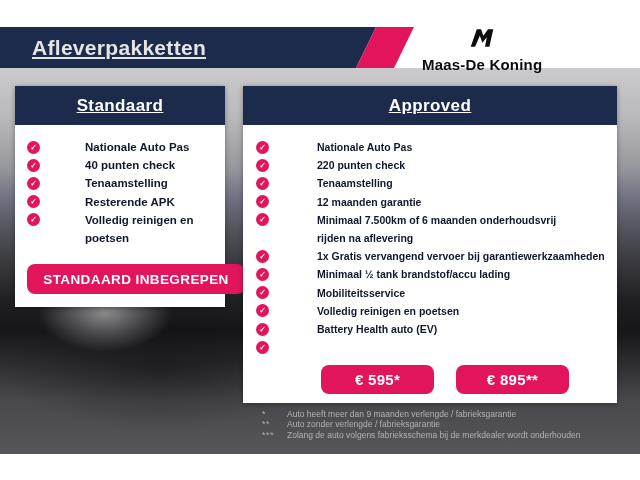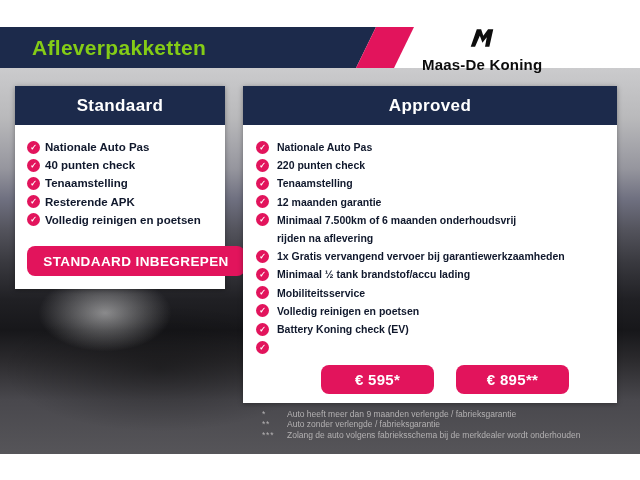--- a/index.html
+++ b/index.html
@@ -21,50 +21,50 @@
   .top-strip { position:absolute; left:0; top:0; width:640px; height:27px; background:#ffffff; z-index:3; }
   .bottom-strip { position:absolute; left:0; bottom:0; width:640px; height:26px; background:#ffffff; z-index:3; }
 
   
   .header-band { position:absolute; left:0; top:27px; width:640px; height:41px; background:#ffffff; z-index:4; }
   .header-navy {
     position:absolute; left:0; top:0; width:376px; height:41px; background:var(--navy);
     clip-path:polygon(0 0, 100% 0, calc(100% - 20px) 100%, 0 100%);
     display:flex; align-items:center;
   }
-  .header-title { color:#84cc16; font-size:21px; font-weight:bold; letter-spacing:0.3px; padding-left:32px; }
+  .header-title { color:#e5e5e5; font-size:21px; font-weight:bold; letter-spacing:0.3px; padding-left:32px;text-decoration:underline; }
   .header-pink {
     position:absolute; left:356px; top:0; width:58px; height:41px; background:var(--pink);
     clip-path:polygon(20px 0, 100% 0, calc(100% - 20px) 100%, 0 100%);
   }
   .brand { position:absolute; left:422px; top:0; height:41px; display:flex; align-items:center; gap:7px;flex-direction:column; }
   .brand svg { display:block; }
   .brand-name { font-size:15px; font-weight:bold; color:#0d0d0d; letter-spacing:0.2px; }
 
   
   .panel { position:absolute; top:86px; z-index:5; box-shadow:0 1px 5px rgba(0,0,0,0.35); }
   .panel-standard { left:15px; width:210px; }
   .panel-approved { left:243px; width:374px; }
   .panel-header {
     height:39px; background:var(--navy); display:flex; align-items:center; justify-content:center;
   }
-  .panel-header span { color:#ffffff; font-size:17px; font-weight:bold; letter-spacing:0.4px; }
+  .panel-header span { color:#ffffff; font-size:17px; font-weight:bold; letter-spacing:0.4px;text-decoration:underline; }
   .panel-body { background:#ffffff; }
   .panel-standard .panel-body { padding:13px 8px 13px 12px; }
   .panel-approved .panel-body { padding:13px 3px 9px 13px; }
 
   ul.check-list { list-style:none; }
   .check-row { display:flex; align-items:flex-start; }
   .check-icon {
     flex:0 0 13px; width:13px; height:13px; border-radius:50%; background:var(--pink);
     color:#ffffff; font-size:8px; font-weight:bold; line-height:13px; text-align:center;
     margin-top:2.6px;
   }
   .check-text {
-    color:#10182c; font-weight:bold; line-height:18.2px; white-space:pre-line;
+    color:#10182c; font-weight:bold; line-height:18.2px; white-space:pre-line;margin-left:40px;
   }
   .panel-standard .check-text { font-size:11.5px; padding-left:5px; }
   .panel-approved .check-text { font-size:10.5px; padding-left:8px; }
 
   .pill-button {
     margin:17px auto 0 auto; width:218px; height:30px; border-radius:8px; background:var(--pink);
     color:#ffffff; font-weight:bold; font-size:13.5px; letter-spacing:0.4px;
     display:flex; align-items:center; justify-content:center; border:none; cursor:pointer;
     font-family:"Liberation Sans", sans-serif;
   }
@@ -190,21 +190,21 @@
             <span class="check-text">Mobiliteitsservice</span>
           </li>
 
           <li class="check-row">
             <span class="check-icon">✓</span>
             <span class="check-text">Volledig reinigen en poetsen</span>
           </li>
 
           <li class="check-row">
             <span class="check-icon">✓</span>
-            <span class="check-text">Battery Koning check (EV)</span>
+            <span class="check-text">Battery Health auto (EV)</span>
           </li>
 
           <li class="check-row">
             <span class="check-icon">✓</span>
           </li>
         </ul>
       <div class="price-row">
 
           <button class="price-button">€ 595*</button>
 

